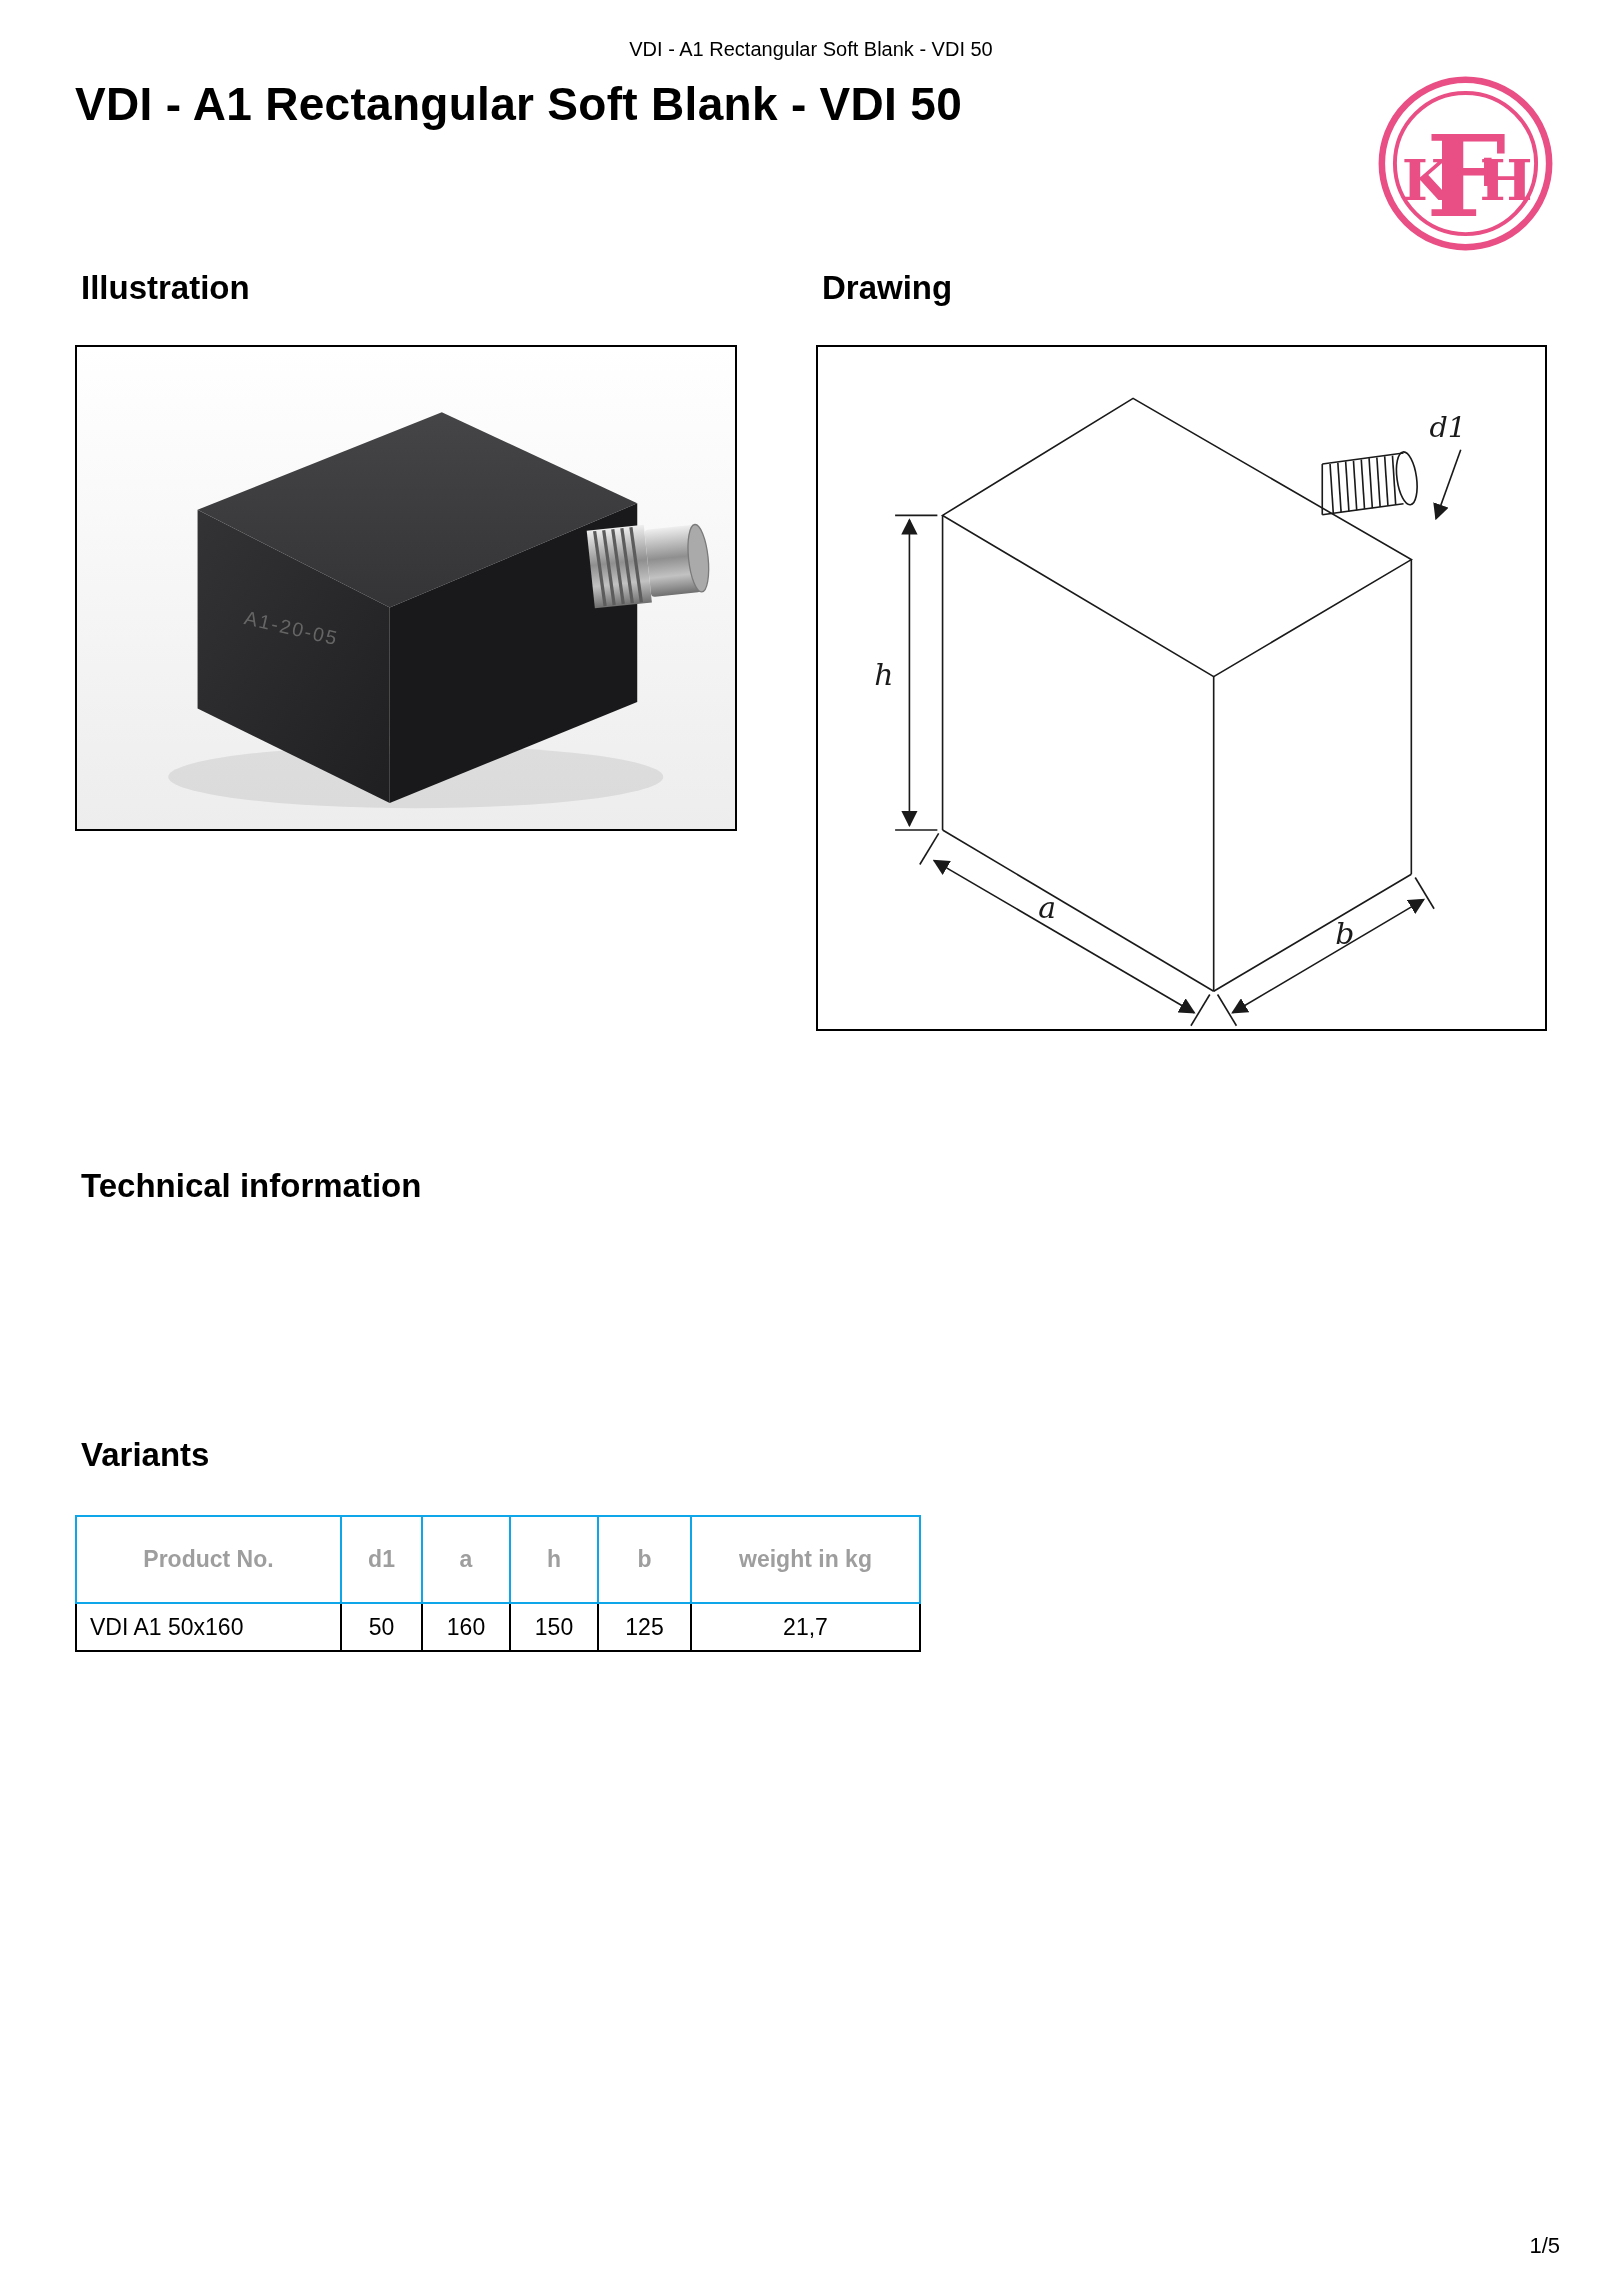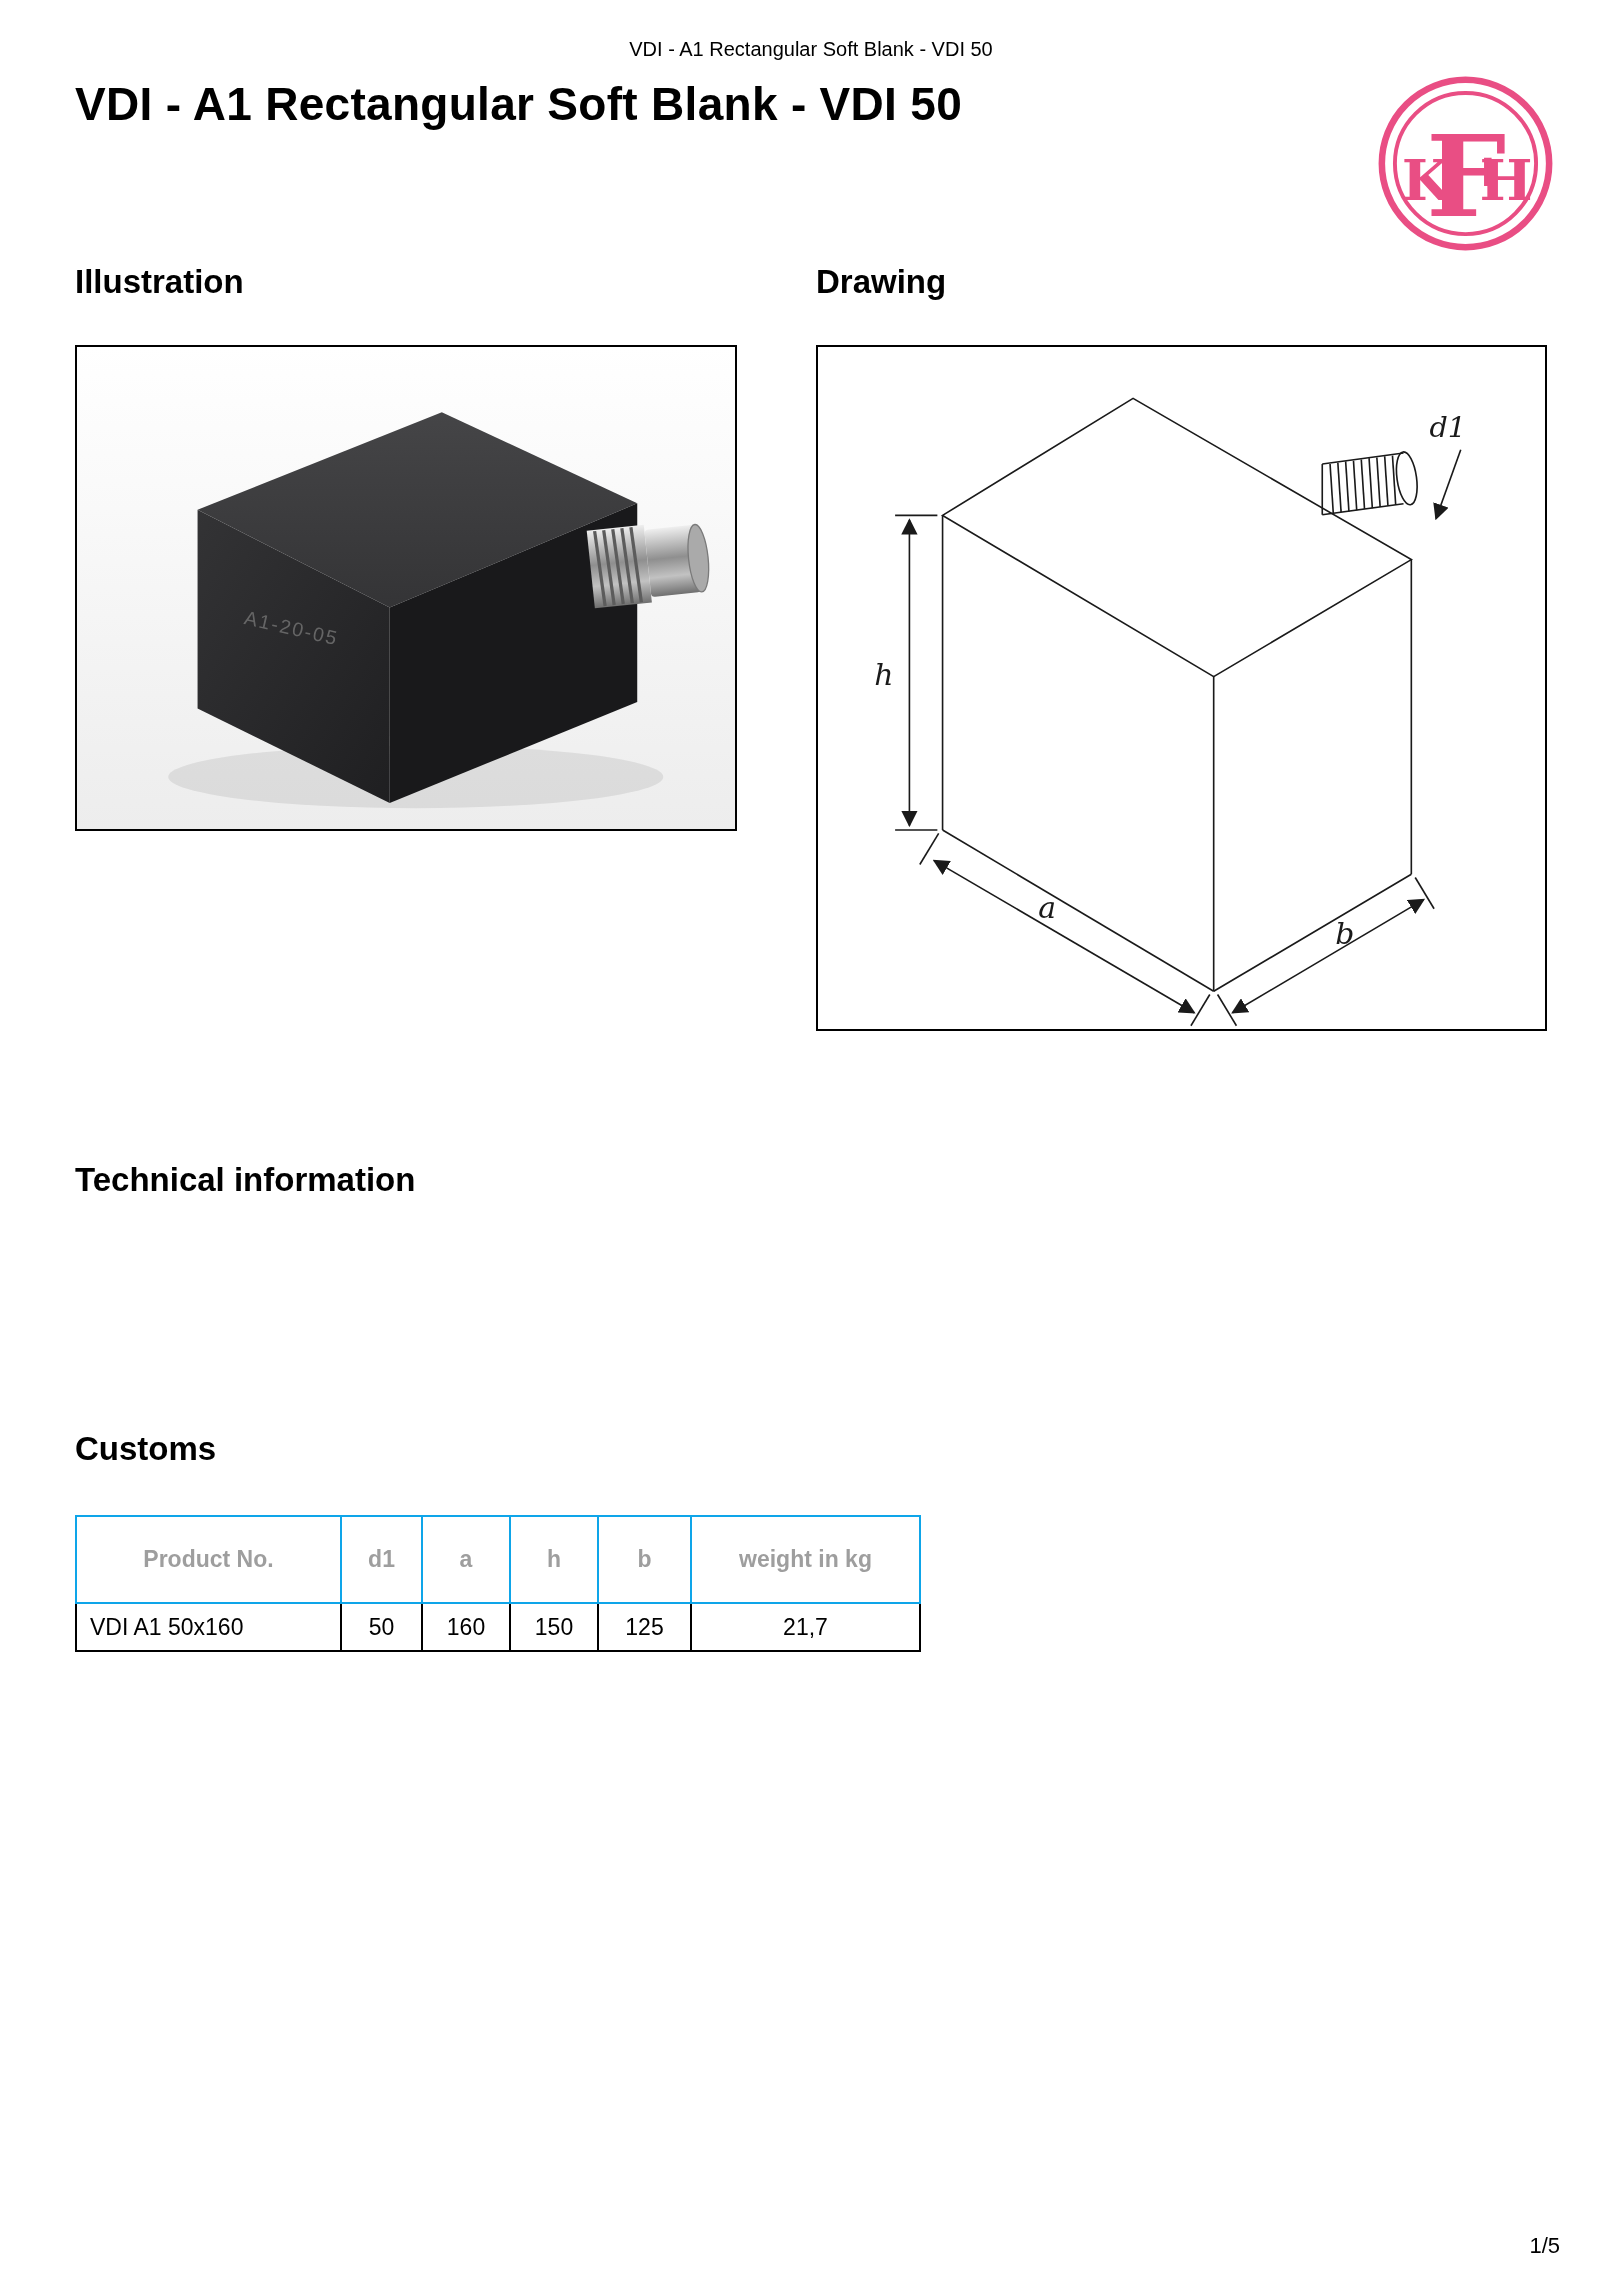--- a/index.html
+++ b/index.html
@@ -16,21 +16,21 @@
   .top-header {
     position: absolute; top: 38px; left: 0; width: 100%;
     text-align: center; font-size: 20px; color: #000;
   }
   .title {
     position: absolute; left: 75px; top: 77px; margin: 0;
     font-size: 46px; font-weight: bold; letter-spacing: 0.3px;
   }
   .logo { position: absolute; top: 72px; right: 65px; width: 183px; height: 183px; }
   .section-heading {
-    position: absolute; margin: 0; font-size: 33px; font-weight: bold;
+    position: absolute; margin: 6px; font-size: 33px; font-weight: bold;
   }
   #h-illustration { left: 75px; top: 263px; }
   #h-drawing   { left: 816px; top: 263px; }
   #h-technical { left: 75px; top: 1161px; }
   #h-variants  { left: 75px; top: 1430px; }
 
   .frame {
     position: absolute; border: 2px solid #000; background: #fff;
   }
   .illustration-frame { left: 75px; top: 345px; width: 662px; height: 486px; }
@@ -192,21 +192,21 @@
       <g stroke="#1a1a1a" stroke-width="2.5" fill="none">
         <line x1="988" y1="158" x2="950" y2="264" marker-end="url(#arr)"></line>
       </g>
       <text class="dim-label" x="940" y="138" font-size="44" fill="#1a1a1a">d1</text>
     </svg>
   </div>
 
   <h2 class="section-heading" id="h-technical">Technical information</h2>
 
 
-  <h2 class="section-heading" id="h-variants">Customs</h2>
+  <h2 class="section-heading" id="h-variants">Variants</h2>
 
   <table class="variants-table">
     <colgroup>
       <col style="width:265px">
       <col style="width:81px">
       <col style="width:88px">
       <col style="width:88px">
       <col style="width:93px">
       <col style="width:229px">
     </colgroup>

